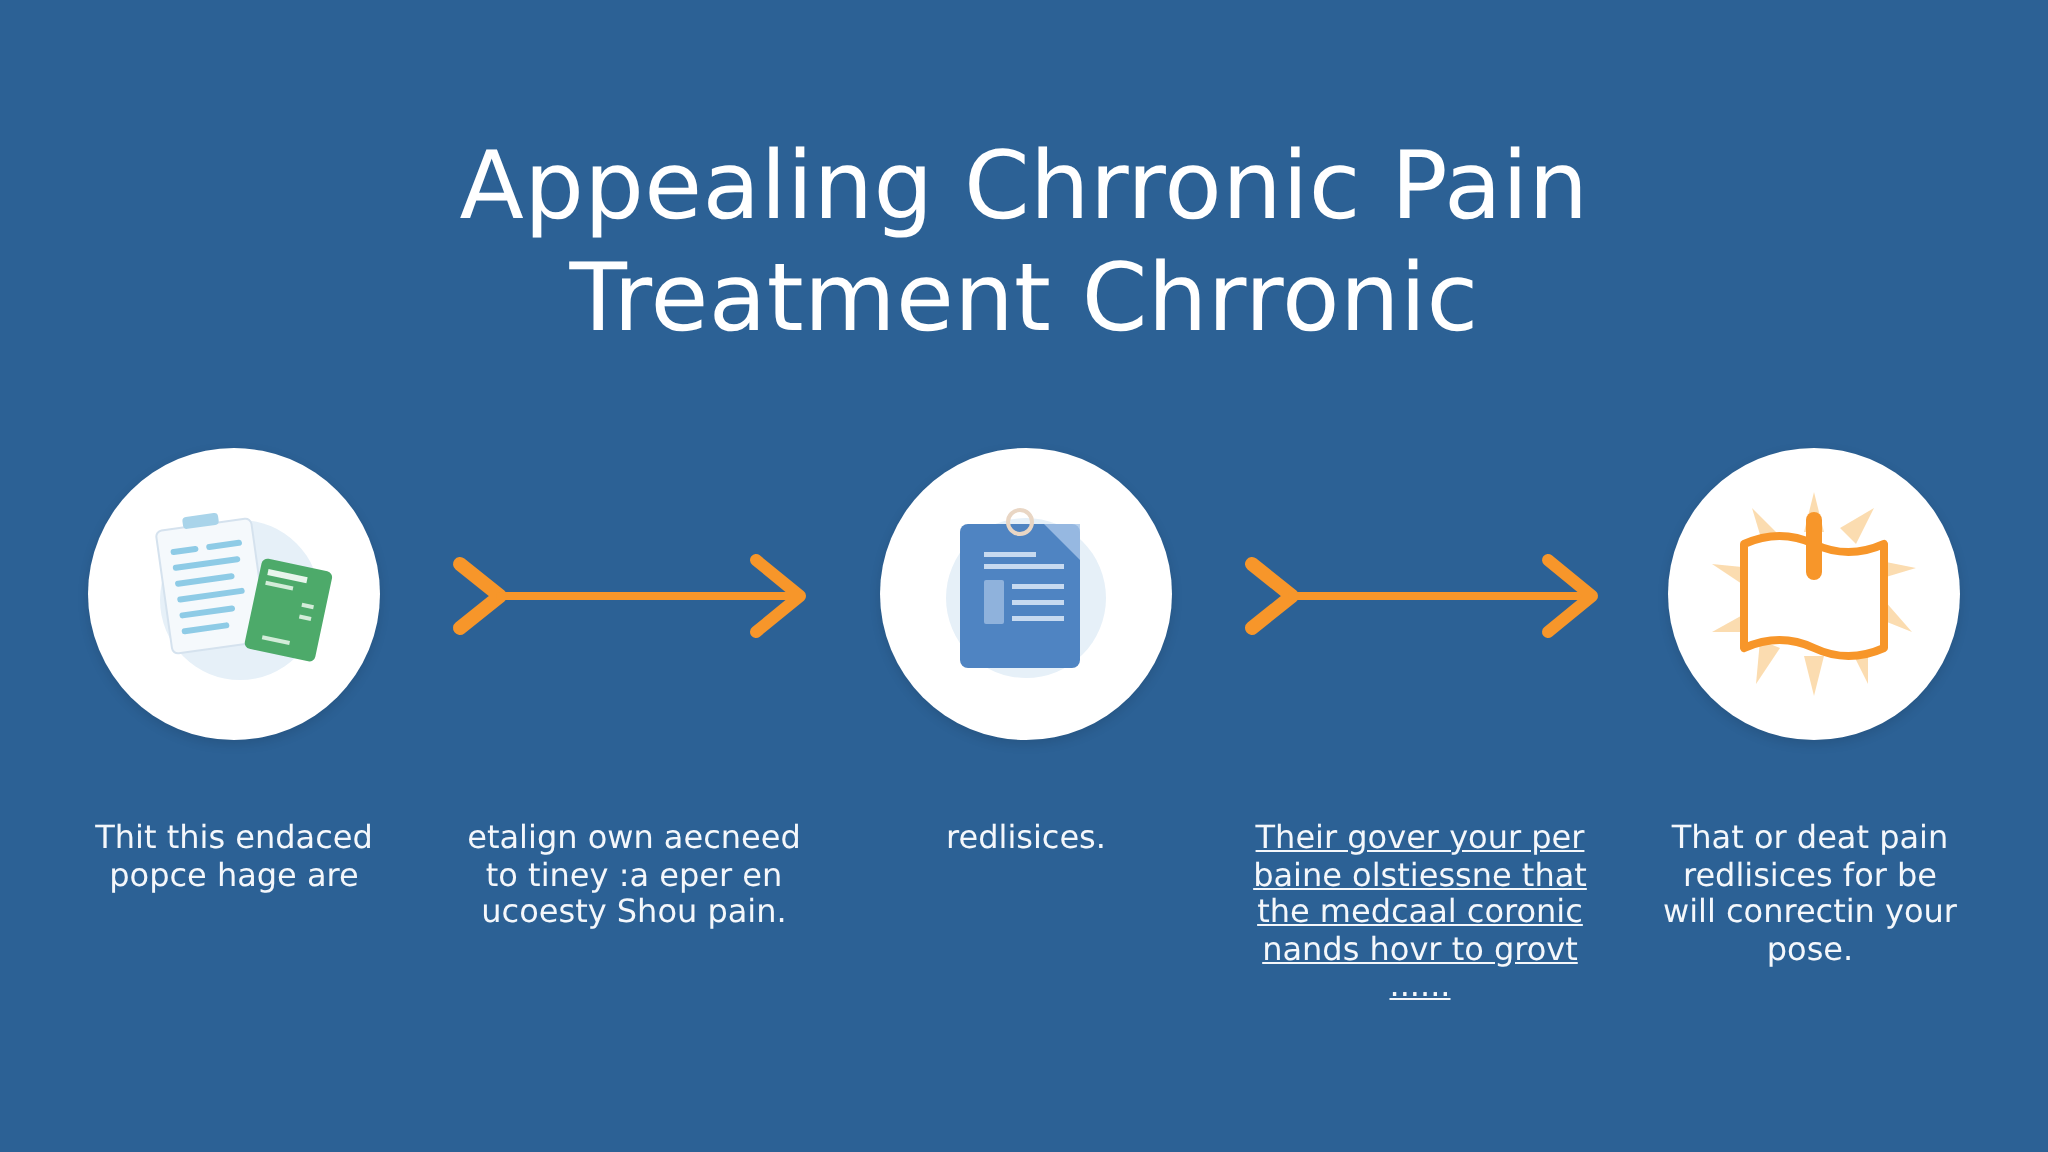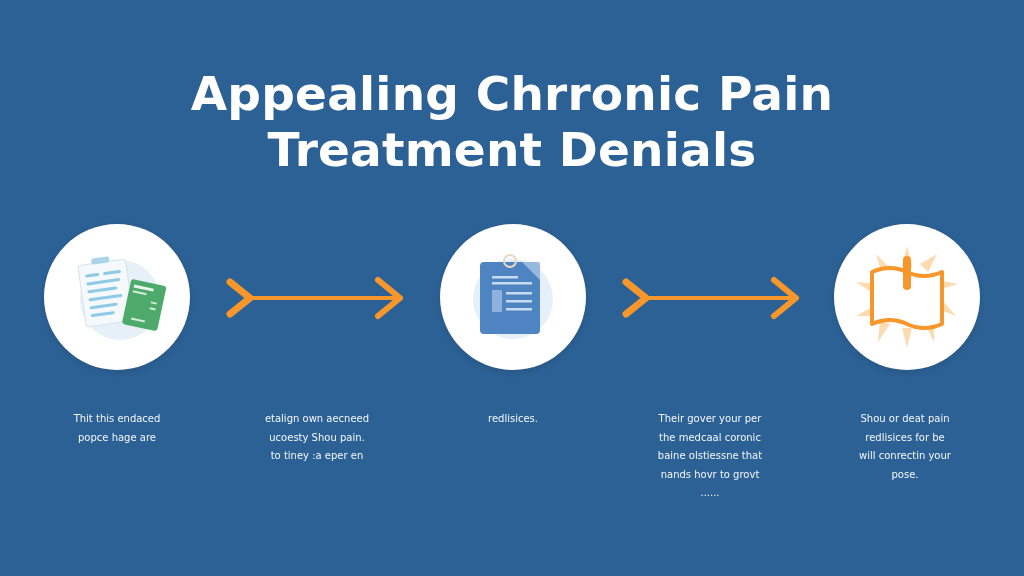--- a/index.html
+++ b/index.html
@@ -5,45 +5,45 @@
     html, body { margin: 0; padding: 0; }
     body {
       width: 1024px; height: 576px; overflow: hidden;
       background: #2c6195;
       font-family: "DejaVu Sans", "Liberation Sans", sans-serif;
       position: relative;
       color: #ffffff;
     }
     .title {
       position: absolute; left: 0; top: 66px; width: 1024px;
-      text-align: center; font-weight: bold; font-size: 47px; line-height: 56px;
+      text-align: center; font-weight: normal; font-size: 47px; line-height: 56px;
       letter-spacing: 0.2px; color: #ffffff;
       font-family: "DejaVu Sans", sans-serif;
     }
     .title span { display: block; }
     .circle {
       position: absolute; width: 146px; height: 146px; border-radius: 50%;
       background: #ffffff;
       box-shadow: 0 2px 6px rgba(0,0,0,0.12);
     }
     .circle svg { position: absolute; left: 0; top: 0; }
     .arrow { position: absolute; }
     .desc {
       position: absolute; width: 200px; text-align: center;
-      font-size: 10px; line-height: 18.5px; color: #f4f7fb;
+      font-size: 16px; line-height: 18.5px; color: #f4f7fb;
       font-family: "DejaVu Sans", sans-serif;
     }
     .desc span { display: block; white-space: nowrap; }
   </style>
 </head>
 <body>
 
 <div class="title">
   <span>Appealing Chrronic Pain</span>
-  <span>Treatment Denials</span>
+  <span>Treatment Chrronic</span>
 </div>
 
 <div class="circle" style="left:44px; top:224px;">
   <svg width="146" height="146" viewBox="0 0 146 146">
     <circle cx="76" cy="76" r="40" fill="#e6f0f8"></circle>
     <g transform="rotate(-8 62 70)">
       <rect x="38" y="38" width="48" height="62" rx="3" fill="#f5f9fc" stroke="#d5e2ee" stroke-width="1"></rect>
       <rect x="52" y="33" width="18" height="6" rx="2" fill="#a9d4ea"></rect>
       <rect x="44" y="48" width="14" height="3" rx="1.5" fill="#8ecbe6"></rect>
       <rect x="62" y="48" width="18" height="3" rx="1.5" fill="#8ecbe6"></rect>
@@ -110,34 +110,34 @@
   </svg>
 </div>
 
 <div class="desc" style="left:17px; top:410px;">
   <span>Thit this endaced</span>
   <span>popce hage are</span>
 </div>
 
 <div class="desc" style="left:217px; top:410px;">
   <span>etalign own aecneed</span>
+  <span>to tiney :a eper en</span>
   <span>ucoesty Shou pain.</span>
-  <span>to tiney :a eper en</span>
 </div>
 
 <div class="desc" style="left:413px; top:410px;">
   <span>redlisices.</span>
 </div>
 
-<div class="desc" style="left:610px; top:410px;">
+<div class="desc" style="left:610px; top:410px;text-decoration:underline;">
   <span>Their gover your per</span>
+  <span>baine olstiessne that</span>
   <span>the medcaal coronic</span>
-  <span>baine olstiessne that</span>
   <span>nands hovr to grovt</span>
   <span>......</span>
 </div>
 
 <div class="desc" style="left:805px; top:410px;">
-  <span>Shou or deat pain</span>
+  <span>That or deat pain</span>
   <span>redlisices for be</span>
   <span>will conrectin your</span>
   <span>pose.</span>
 </div>
 
 </body></html>

